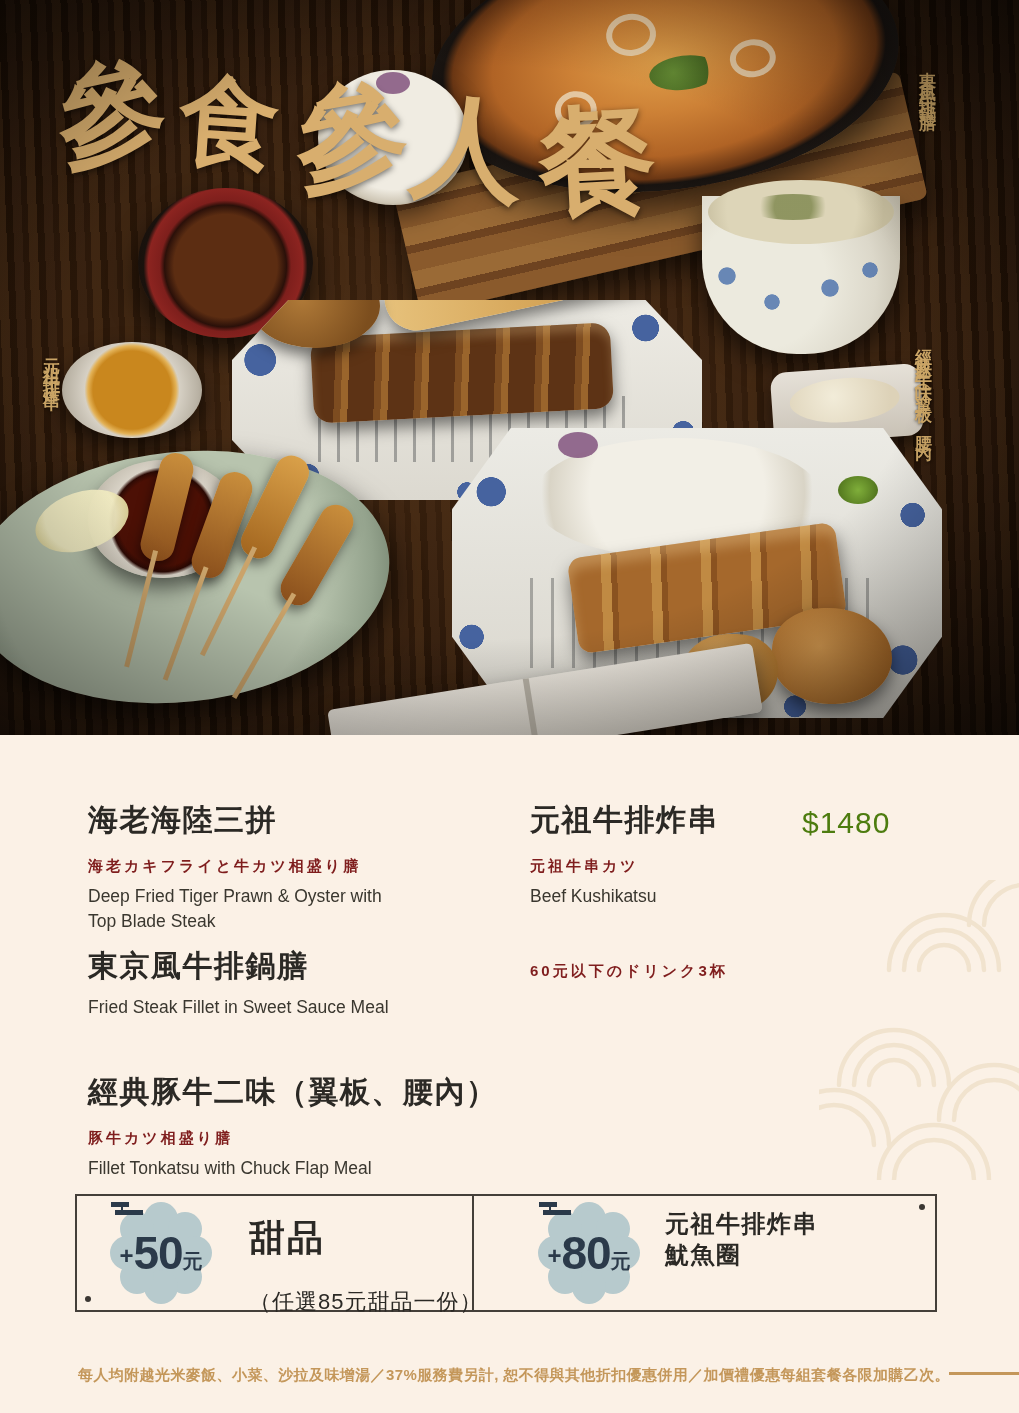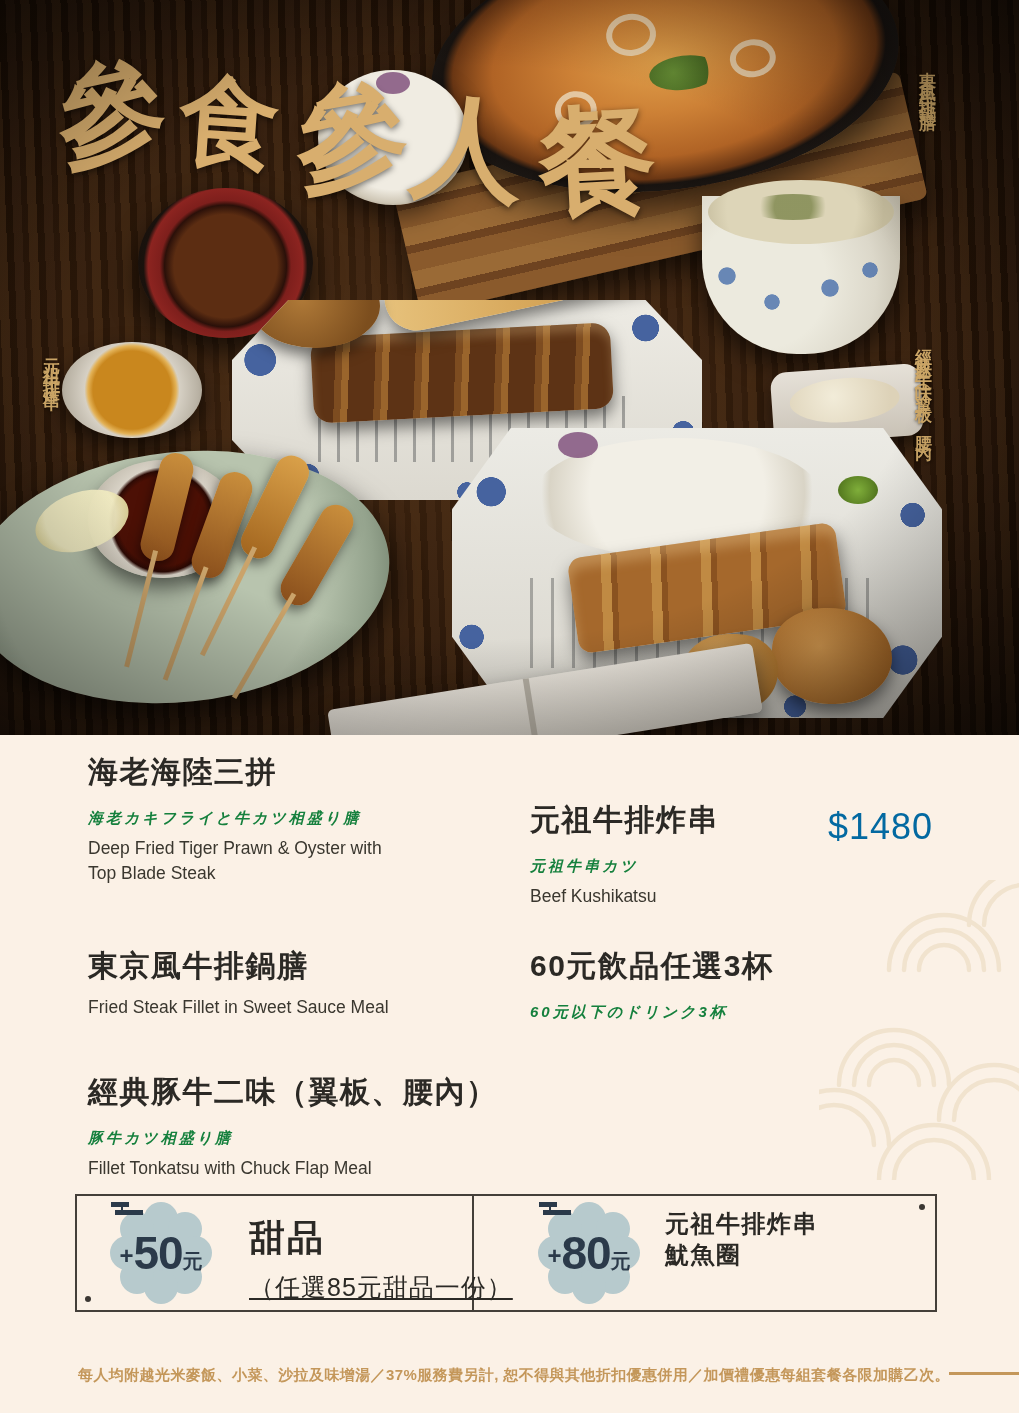--- a/index.html
+++ b/index.html
@@ -132,45 +132,45 @@
   .vlabel{position:absolute;writing-mode:vertical-rl;color:#cda767;font-size:17px;
       letter-spacing:7px;font-weight:600;text-shadow:0 1px 3px rgba(0,0,0,.6);}
   .vl-left{left:40px;top:345px;}
   .vl-rtop{left:916px;top:58px;}
   .vl-rmid{left:912px;top:336px;}
 
   
   .waves{position:absolute;right:0;top:880px;opacity:.65;pointer-events:none;}
   .menu-item{position:absolute;color:#2e2c28;}
   .mi-title{font-size:30px;font-weight:700;letter-spacing:1.5px;color:#2b2925;}
-  .mi-jp{font-size:15px;font-weight:700;letter-spacing:3px;color:#15803d;margin-top:16px;font-style:italic;}
+  .mi-jp{font-size:15px;font-weight:700;letter-spacing:3px;color:#7f1d1d;margin-top:16px;}
   .mi-en{font-size:17.5px;color:#3a372f;margin-top:8px;line-height:1.45;}
   .narrow .mi-en{max-width:312px;}
-  .price{position:absolute;left:828px;top:806px;font-size:36px;letter-spacing:1px;color:#0369a1;font-weight:500;}
+  .price{position:absolute;left:802px;top:806px;font-size:30px;letter-spacing:1px;color:#4d7c0f;font-weight:500;}
 
   
   .addon{position:absolute;left:75px;top:1194px;width:858px;height:114px;border:2px solid #443f39;}
   .addon .ghost{position:absolute;left:9px;top:11px;width:858px;height:114px;border:2px solid #443f39;z-index:-1;}
   .addon .divider{position:absolute;left:395px;top:0;width:2px;height:100%;background:#443f39;}
   .addon .dot{position:absolute;width:6px;height:6px;border-radius:50%;background:#3b3733;}
   .dot-bl{left:8px;bottom:8px;}
   .dot-tr{right:10px;top:8px;}
   .cloud{position:absolute;width:104px;height:104px;}
   .cloud-l{left:32px;top:5px;}
   .cloud-r{left:460px;top:5px;}
   .cloud svg{position:absolute;left:0;top:0;}
   .badge-text{position:absolute;left:0;top:0;width:104px;height:104px;display:flex;align-items:center;justify-content:center;
       color:#2b3a4a;font-weight:700;}
   .badge-text .plus{font-size:24px;margin-top:6px;}
   .badge-text .num{font-size:46px;letter-spacing:-1px;}
   .badge-text .unit{font-size:20px;margin-top:16px;}
   .accent{position:absolute;left:6px;bottom:2px;}
   .addon-copy-l{position:absolute;left:172px;top:18px;color:#2b2925;}
   .addon-copy-l .l1{font-size:36px;font-weight:700;letter-spacing:2px;}
-  .addon-copy-l .l2{font-size:25px;margin-top:8px;letter-spacing:1px;text-decoration:underline;}
+  .addon-copy-l .l2{font-size:22px;margin-top:24px;letter-spacing:1px;}
   .addon-copy-r{position:absolute;left:588px;top:12px;color:#2b2925;font-weight:700;}
   .addon-copy-r .ln{font-size:24px;line-height:31px;letter-spacing:1.5px;}
   .addon-copy-r .note{font-size:19px;font-weight:600;letter-spacing:0;}
 
   .footnote{position:absolute;left:78px;top:1366px;font-size:15px;letter-spacing:.4px;color:#c4975a;font-weight:600;}
   .foot-dash{position:absolute;right:0;top:1372px;width:70px;height:3px;background:#c4975a;}
 </style>
 </head>
 <body>
 
@@ -248,40 +248,39 @@
         <path d="M50 205 a25 25 0 0 1 50 0"></path>
       <path d="M120 240 a55 55 0 0 1 110 0"></path>
         <path d="M135 240 a40 40 0 0 1 80 0"></path>
       <path d="M-40 265 a55 55 0 0 1 110 0"></path>
         <path d="M-25 265 a40 40 0 0 1 80 0"></path>
       <path d="M60 300 a55 55 0 0 1 110 0"></path>
         <path d="M75 300 a40 40 0 0 1 80 0"></path>
     </g>
   </svg>
 
-  <div class="menu-item narrow" style="left:88px;top:752px;">
+  <div class="menu-item narrow" style="left:88px;top:800px;">
     <div class="mi-title">海老海陸三拼</div>
     <div class="mi-jp">海老カキフライと牛カツ相盛り膳</div>
     <div class="mi-en">Deep Fried Tiger Prawn &amp; Oyster with Top Blade Steak</div>
   </div>
 
   <div class="menu-item" style="left:530px;top:800px;">
     <div class="mi-title">元祖牛排炸串</div>
     <div class="mi-jp">元祖牛串カツ</div>
     <div class="mi-en">Beef Kushikatsu</div>
   </div>
   <div class="price">$1480</div>
 
   <div class="menu-item" style="left:88px;top:946px;">
     <div class="mi-title">東京風牛排鍋膳</div>
     <div class="mi-en">Fried Steak Fillet in Sweet Sauce Meal</div>
   </div>
 
   <div class="menu-item" style="left:530px;top:946px;">
-    <div class="mi-title">60元飲品任選3杯</div>
     <div class="mi-jp">60元以下のドリンク3杯</div>
   </div>
 
   <div class="menu-item" style="left:88px;top:1072px;">
     <div class="mi-title">經典豚牛二味（翼板、腰內）</div>
     <div class="mi-jp">豚牛カツ相盛り膳</div>
     <div class="mi-en">Fillet Tonkatsu with Chuck Flap Meal</div>
   </div>
 
   <div class="addon">

